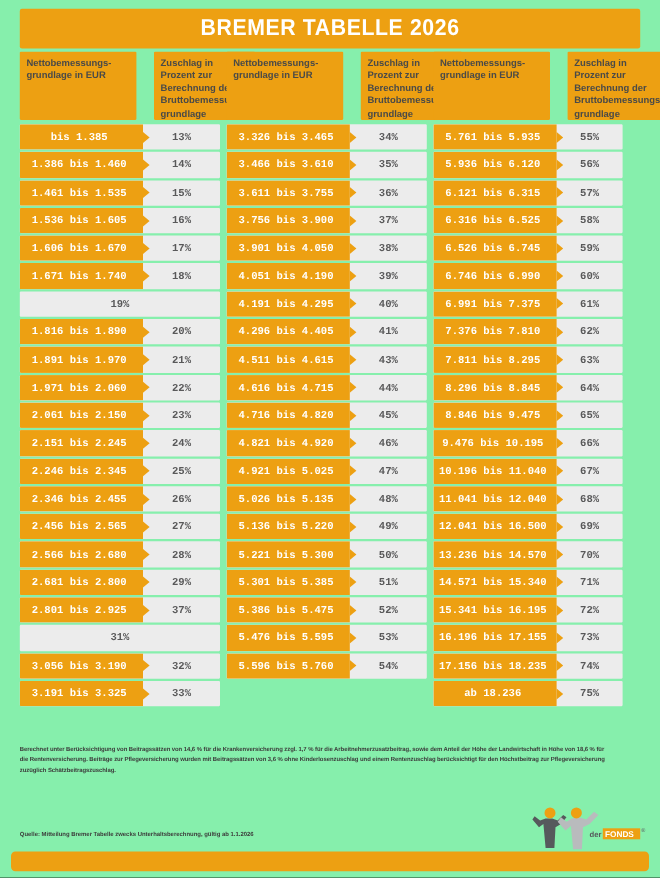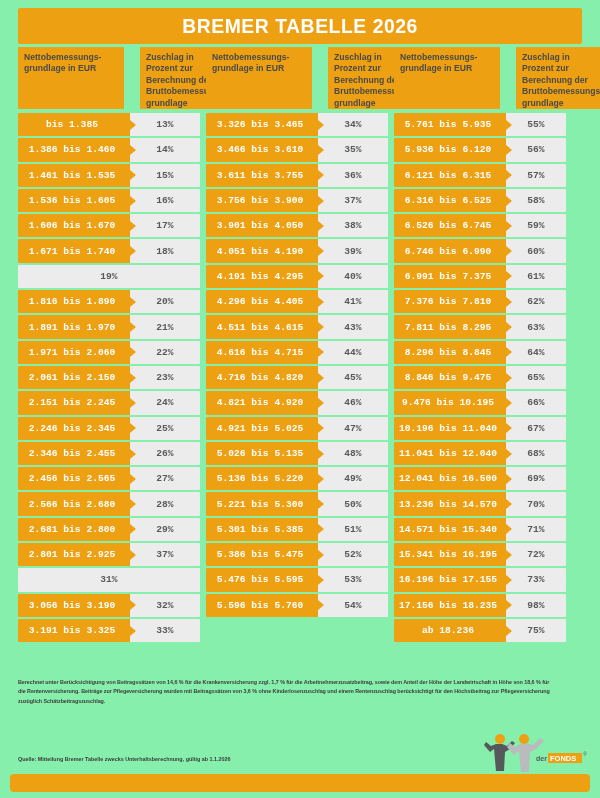--- a/index.html
+++ b/index.html
@@ -442,21 +442,21 @@
         <div class="drow">
           <div class="range">15.341 bis 16.195</div>
           <div class="pct">72%</div>
         </div>
         <div class="drow">
           <div class="range">16.196 bis 17.155</div>
           <div class="pct">73%</div>
         </div>
         <div class="drow">
           <div class="range">17.156 bis 18.235</div>
-          <div class="pct">98%</div>
+          <div class="pct">74%</div>
         </div>
         <div class="drow">
           <div class="range">ab 18.236</div>
           <div class="pct">75%</div>
         </div>
       </div>
     </div>
 
   <div class="footnote">Berechnet unter Berücksichtigung von Beitragssätzen von 14,6 % für die Krankenversicherung zzgl. 1,7 % für die Arbeitnehmerzusatzbeitrag, sowie dem Anteil der Höhe der Landwirtschaft in Höhe von 18,6 % für die Rentenversicherung. Beiträge zur Pflegeversicherung wurden mit Beitragssätzen von 3,6 % ohne Kinderlosenzuschlag und einem Rentenzuschlag berücksichtigt für den Höchstbeitrag zur Pflegeversicherung zuzüglich Schätzbeitragszuschlag.</div>
   <div class="source">Quelle: Mitteilung Bremer Tabelle zwecks Unterhaltsberechnung, gültig ab 1.1.2026</div>

